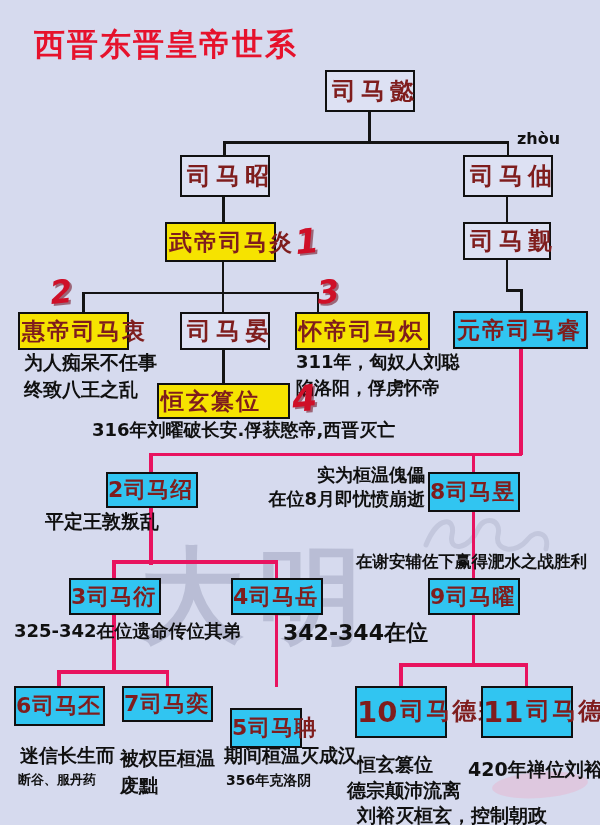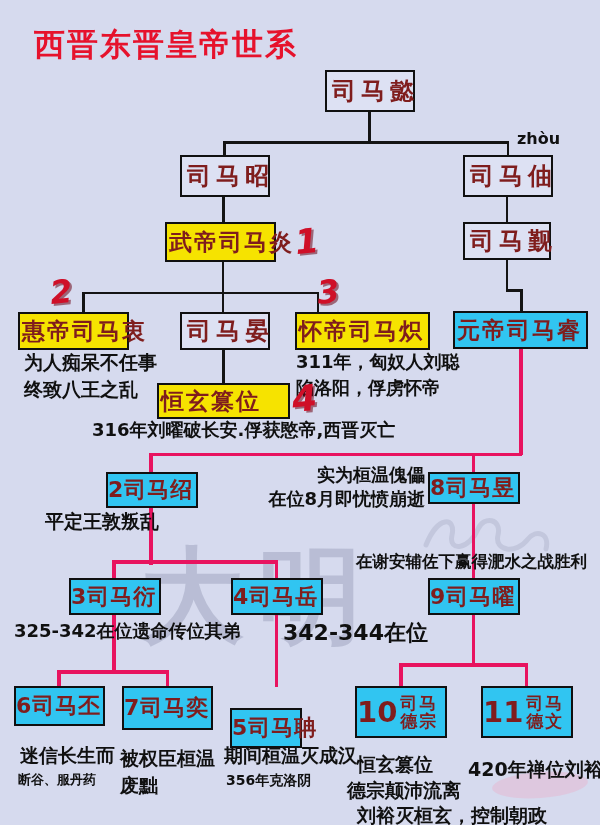--- a/index.html
+++ b/index.html
@@ -36,21 +36,21 @@
     font-weight:bold;color:#7f1d1d;white-space:nowrap;line-height:1;
   }
   .plain{background:#dde1f3;}
   .yellow{background:#f6e300;}
   .cyan{background:#31c5f1;}
   .f24{font-size:24px;letter-spacing:5px;padding-left:5px;}
   .f23{font-size:23px;letter-spacing:2px;padding-left:2px;}
   .f22{font-size:22px;letter-spacing:1px;}
   .two{gap:3px;}
   .bignum{font-size:29px;}
-  .stack{display:flex;flex-direction:column;line-height:1.08;font-size:17px;letter-spacing:2px;text-align:center;}
+  .stack{display:flex;flex-direction:row;line-height:1.08;font-size:24px;letter-spacing:2px;text-align:center;}
   .note{
     position:absolute;z-index:3;font-weight:bold;color:#101010;
     white-space:nowrap;line-height:1;
   }
   .ralign{text-align:right;white-space:nowrap;}
   .seq{
     position:absolute;z-index:3;font-weight:bold;font-style:italic;
     color:#cf0f28;text-shadow:2px 2px 0 rgba(110,8,24,0.55);
     transform:rotate(-6deg);line-height:1;
   }
@@ -140,21 +140,21 @@
 
   <div class="b yellow f23" style="left:157px;top:383px;width:133px;height:36px">
     <span>恒玄篡位</span>
   </div>
   <div class="seq" style="left:292px;top:381px;font-size:36px">4</div>
   <div class="note" style="left:92px;top:421px;font-size:18px">316年刘曜破长安.俘获愍帝,西晋灭亡</div>
 
   <div class="b cyan f22" style="left:106px;top:472px;width:92px;height:36px">
     <span>2司马绍</span>
   </div>
-  <div class="b cyan f22" style="left:428px;top:472px;width:92px;height:32px">
+  <div class="b cyan f22" style="left:428px;top:472px;width:92px;height:40px">
     <span>8司马昱</span>
   </div>
   <div class="note ralign" style="left:240px;top:466px;width:185px;font-size:18px">实为桓温傀儡</div>
   <div class="note ralign" style="left:240px;top:490px;width:185px;font-size:18px">在位8月即忧愤崩逝</div>
   <div class="note" style="left:45px;top:512px;font-size:19px">平定王敦叛乱</div>
 
   <div class="note" style="left:356px;top:554px;font-size:16.5px">在谢安辅佐下赢得淝水之战胜利</div>
   <div class="b cyan f22" style="left:69px;top:578px;width:92px;height:37px">
     <span>3司马衍</span>
   </div>
@@ -163,21 +163,21 @@
   </div>
   <div class="b cyan f22" style="left:428px;top:578px;width:92px;height:37px">
     <span>9司马曜</span>
   </div>
   <div class="note" style="left:14px;top:622px;font-size:18px">325-342在位遗命传位其弟</div>
   <div class="note" style="left:283px;top:622px;font-size:22px">342-344在位</div>
 
   <div class="b cyan f22" style="left:14px;top:686px;width:91px;height:40px">
     <span>6司马丕</span>
   </div>
-  <div class="b cyan f22" style="left:122px;top:686px;width:91px;height:44px">
+  <div class="b cyan f22" style="left:122px;top:686px;width:91px;height:36px">
     <span>7司马奕</span>
   </div>
   <div class="b cyan f22" style="left:230px;top:708px;width:72px;height:40px">
     <span>5司马聃</span>
   </div>
   <div class="b cyan two" style="left:355px;top:686px;width:92px;height:52px">
     <span class="bignum">10</span>
     <span class="stack">
       <span>司马</span>
       <span>德宗</span>

